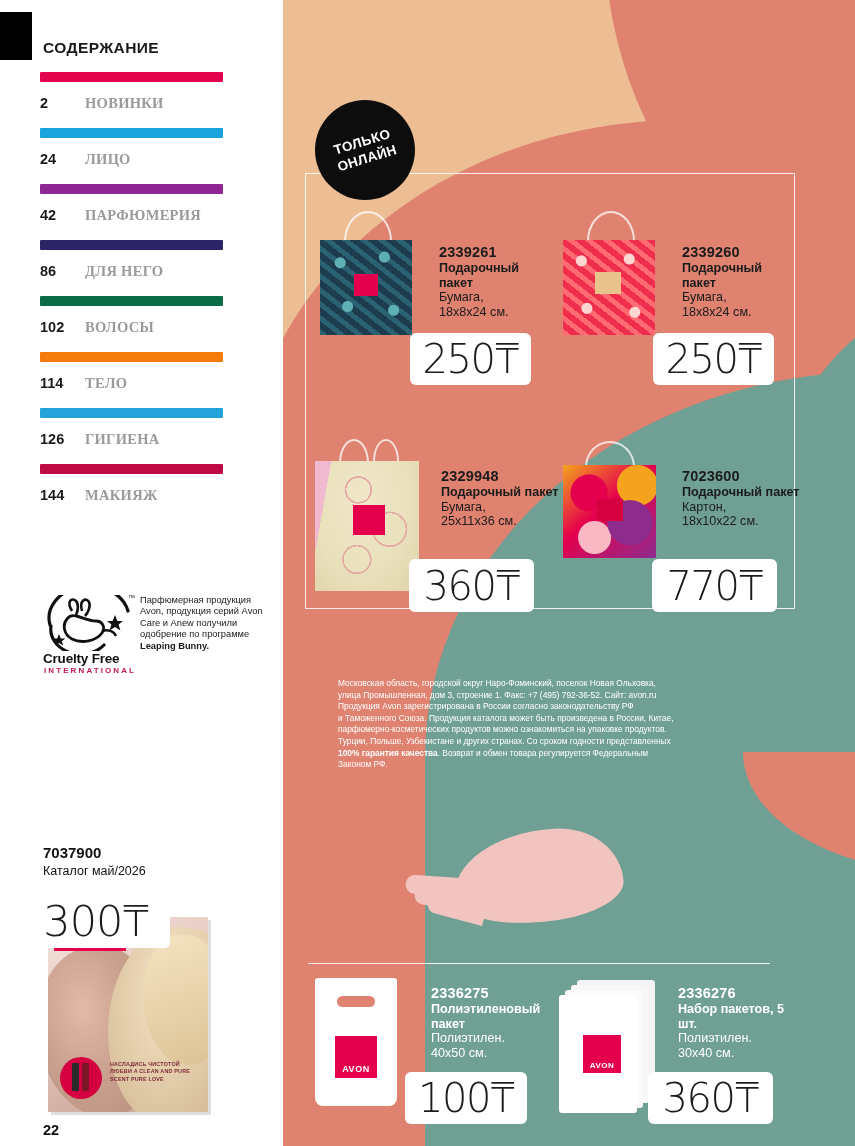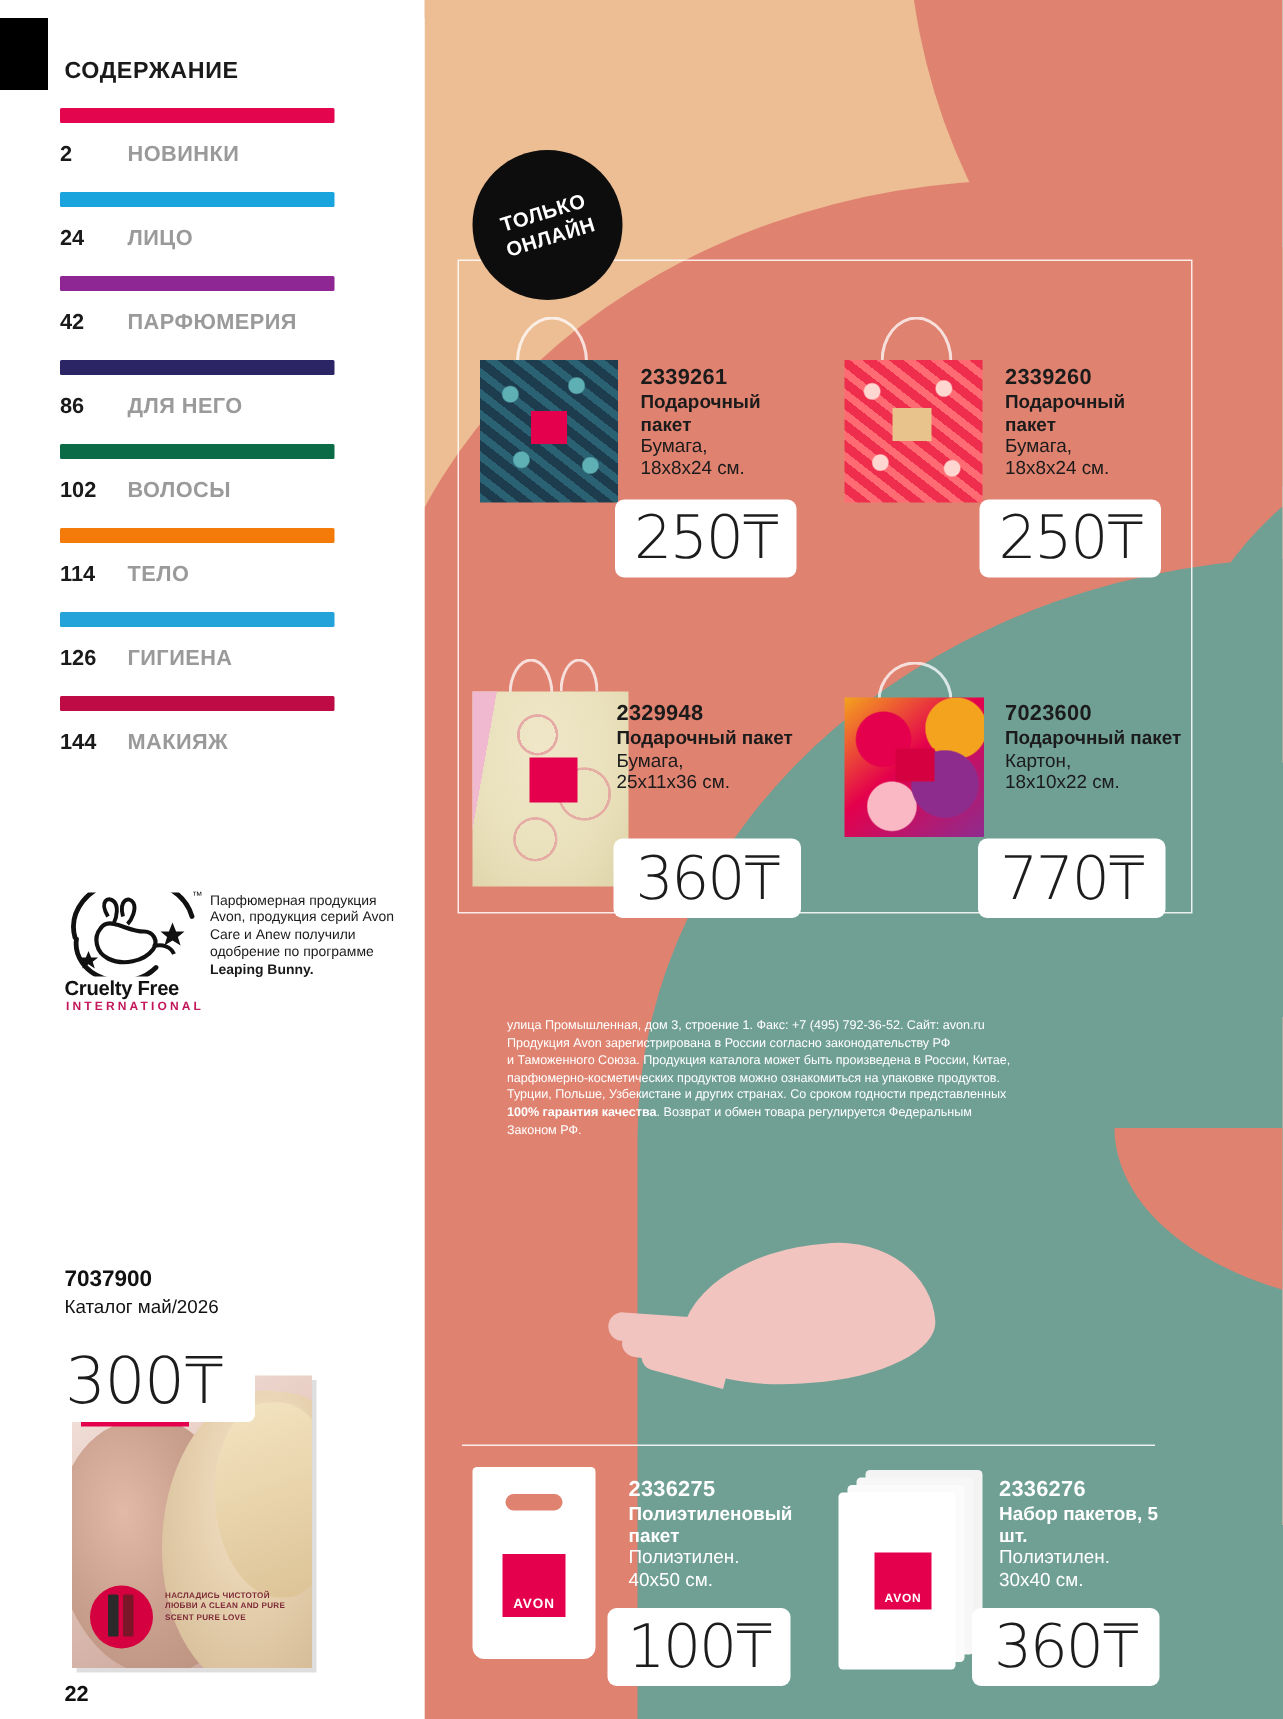--- a/index.html
+++ b/index.html
@@ -25,21 +25,21 @@
   }
   #toc-list{ position:absolute; left:40px; top:60px; width:200px; }
   .toc-row{ position:relative; height:56px; }
   .toc-bar{ width:183px; height:10px; border-radius:1px; }
   .toc-line{ display:flex; align-items:baseline; margin-top:13px; }
   .toc-page{
     font-size:14.5px; font-weight:bold; color:#1a1a1a;
     width:45px; flex:none;
   }
   .toc-label{
-    font-size:14.5px; font-weight:bold; color:#9a9a9a; letter-spacing:.3px;
+    font-size:14.5px; font-weight:bold; color:#9a9a9a; letter-spacing:.3px;font-family:Liberation Serif, serif;
   }
 
   
   #cf-block{ position:absolute; left:42px; top:583px; width:230px; }
   #cf-logo{ position:absolute; left:0; top:0; width:95px; height:90px; }
   #cf-logo .cf-name{
     position:absolute; left:1px; top:56px; font-size:13.5px; font-weight:bold; color:#111;
     letter-spacing:-.2px;
   }
   #cf-logo .cf-sub{
@@ -186,21 +186,21 @@
   .bag-wrap{ position:absolute; }
   .bag-handle{
     position:absolute; border:2px solid rgba(255,255,255,.75);
     border-bottom:none; border-radius:50% 50% 0 0 / 100% 100% 0 0;
     background:transparent;
   }
   .bag-body{ position:absolute; overflow:hidden; }
   .bag-logo{
     position:absolute; background:#e4004c;
   }
-  .p-info{ position:absolute; }
+  .p-info{ position:absolute;margin-left:12px; }
   .p-code{
     font-size:14.5px; font-weight:bold; color:#1b1b1b; letter-spacing:.2px;
     line-height:18px;
   }
   .p-name{
     font-size:12.6px; font-weight:bold; color:#1b1b1b; line-height:14.6px;
   }
   .p-mat{
     font-size:12.6px; color:#1b1b1b; line-height:14.6px;
   }
@@ -423,21 +423,21 @@
                    linear-gradient(100deg,#f0b9cf 0 16px, transparent 16px),
                    radial-gradient(ellipse at 45% 30%, #efe7c8 0%, #e9e0bb 60%, #ddd3a8 100%);">
         <div style="position:absolute;left:20px;top:8px;width:78px;height:116px;
              background:
               radial-gradient(circle at 30% 18%, transparent 0 12px, rgba(224,120,140,.55) 12px 13.5px, transparent 14px),
               radial-gradient(circle at 70% 52%, transparent 0 16px, rgba(224,120,140,.5) 16px 17.5px, transparent 18px),
               radial-gradient(circle at 28% 78%, transparent 0 13px, rgba(224,120,140,.5) 13px 14.5px, transparent 15px);"></div>
         <div class="bag-logo" style="left:38px; top:44px; width:32px; height:30px;"></div>
       </div>
     </div>
-    <div class="p-info" style="left:106px; top:30px; width:120px;">
+    <div class="p-info" style="left:124px; top:30px; width:120px;">
       <div class="p-code">2329948</div>
       <div class="p-name">Подарочный пакет</div>
       <div class="p-mat">Бумага,</div>
       <div class="p-mat">25x11x36 см.</div>
     </div>
     <div class="price-tag" style="left:104px; top:122px; width:125px; height:53px;">
       <span>360₸</span>
     </div>
   </div>
 
@@ -459,20 +459,21 @@
       <div class="p-name">Подарочный пакет</div>
       <div class="p-mat">Картон,</div>
       <div class="p-mat">18x10x22 см.</div>
     </div>
     <div class="price-tag" style="left:104px; top:122px; width:125px; height:53px;">
       <span>770₸</span>
     </div>
   </div>
 
   <div id="legal">
+    <div>Московская область, городской округ Наро-Фоминский, поселок Новая Ольховка,</div>
     <div>улица Промышленная, дом 3, строение 1. Факс: +7 (495) 792-36-52. Сайт: avon.ru</div>
     <div>Продукция Avon зарегистрирована в России согласно законодательству РФ</div>
     <div>и Таможенного Союза. Продукция каталога может быть произведена в России, Китае,</div>
     <div>парфюмерно-косметических продуктов можно ознакомиться на упаковке продуктов.</div>
     <div>Турции, Польше, Узбекистане и других странах. Со сроком годности представленных</div>
     <div><b>100% гарантия качества</b><span>. Возврат и обмен товара регулируется Федеральным</span></div>
     <div>Законом РФ.</div>
   </div>
 
   <div id="bottom-sep"></div>

